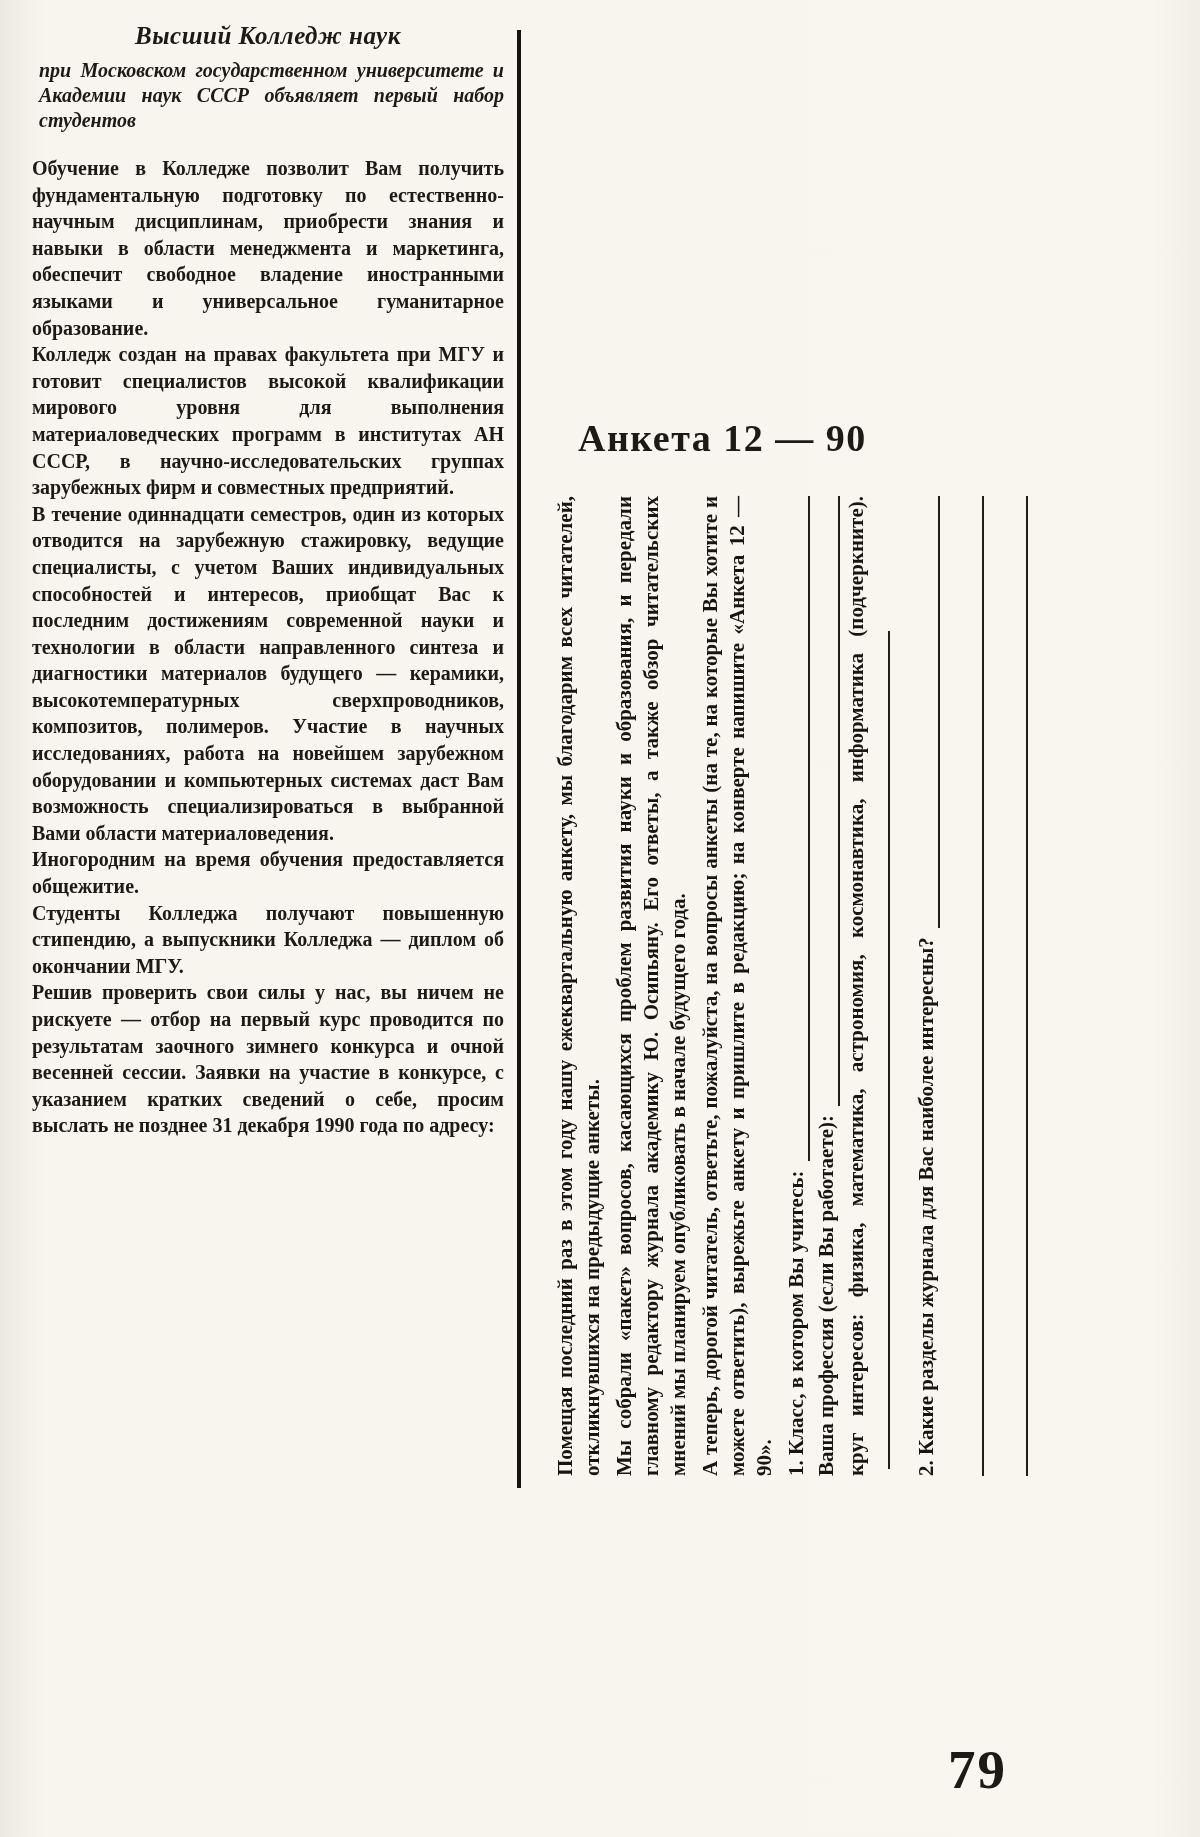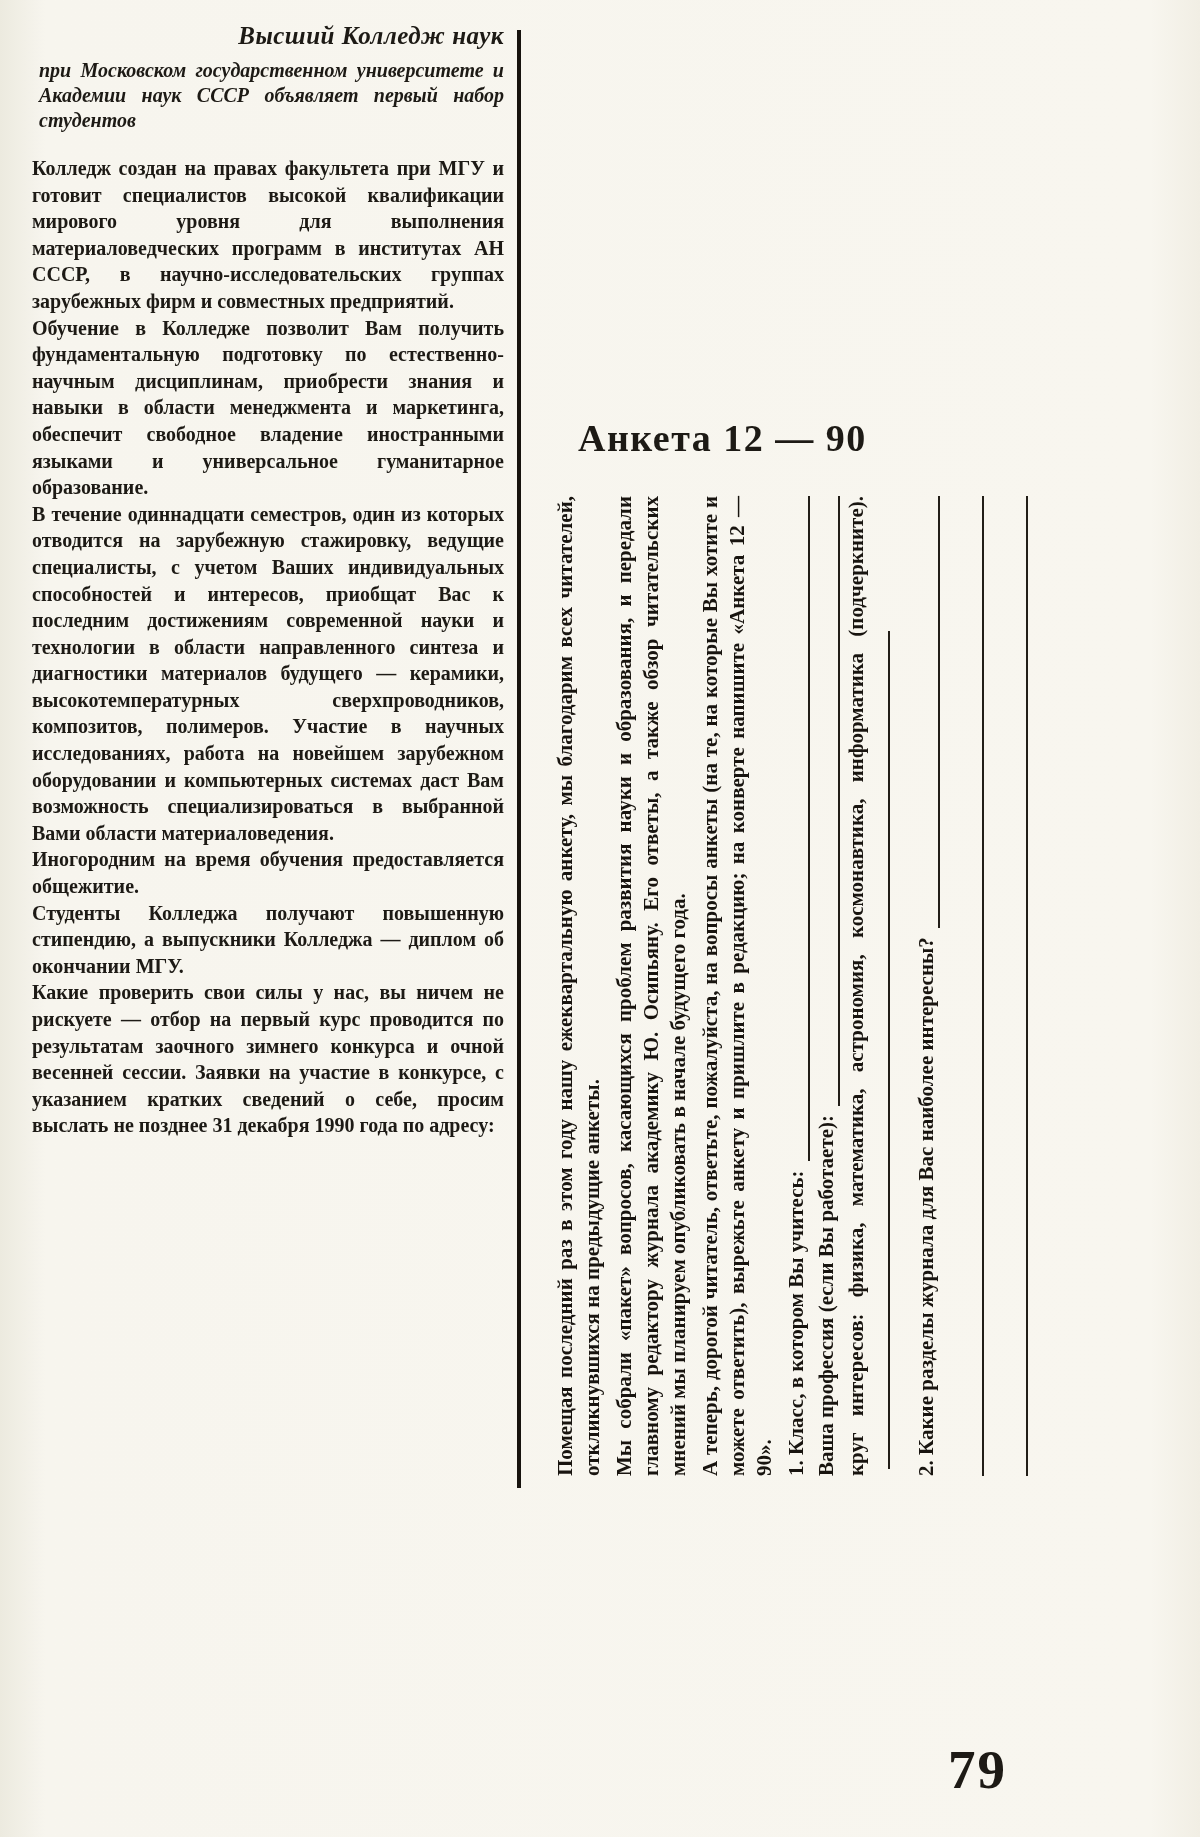--- a/index.html
+++ b/index.html
@@ -5,21 +5,21 @@
   * { margin:0; padding:0; box-sizing:border-box; }
   html,body { width:1200px; }
   body { background:#d9d4c7; font-family:"Liberation Serif","DejaVu Serif",serif; }
   .page {
     position:relative; width:1200px; height:1837px; overflow:hidden;
     background:linear-gradient(90deg,#eceadf 0px,#f7f5ee 45px,#f8f6ef 1150px,#f1eee4 1200px);
     color:#1d1a15;
   }
   
   .article { position:absolute; left:32px; top:20px; width:472px; }
-  .a-title { text-align:right; font-weight:bold; font-style:italic; font-size:25px; line-height:31px; letter-spacing:.5px; }
+  .a-title { text-align:center; font-weight:bold; font-style:italic; font-size:25px; line-height:31px; letter-spacing:.5px; }
   .a-sub { margin-top:7px; font-weight:bold; font-style:italic; font-size:20px; line-height:25px; text-align:justify; text-align-last:justify;margin-left:7px; }
   .a-body { margin-top:22px; font-size:20px; line-height:26.6px; font-weight:bold; }
   .a-body p { text-align:justify; }
   .a-body p.italic { font-style:italic; }
   
   .divider { position:absolute; left:517px; top:30px; width:4px; height:1458px; background:#17130e; }
   
   .anketa-heading { position:absolute; left:578px; top:416px; font-size:38px; font-weight:bold; letter-spacing:1.5px; white-space:nowrap; }
   
   .anketa { position:absolute; left:307px; top:741px; width:980px; height:490px; transform:rotate(-90deg); font-size:21px; line-height:27px; font-weight:bold; color:#18140f; }
@@ -38,26 +38,26 @@
 <body>
 
 <div class="page">
 
   <div class="article">
     <div class="a-title">
       <div>Высший Колледж наук</div>
     </div>
     <div class="a-sub">при Московском государственном университете и Академии наук СССР объявляет первый набор студентов</div>
     <div class="a-body">
+        <p><b>Обучение </b>в Колледже позволит Вам получить фундаментальную подготовку по естественно-научным дисциплинам, приобрести знания и навыки в области менеджмента и маркетинга, обеспечит свободное владение иностранными языками и универсальное гуманитарное образование.</p>
         <p><b>Колледж </b>создан на правах факультета при МГУ и готовит специалистов высокой квалификации мирового уровня для выполнения материаловедческих программ в институтах АН СССР, в научно-исследовательских группах зарубежных фирм и совместных предприятий.</p>
-        <p><b>Обучение </b>в Колледже позволит Вам получить фундаментальную подготовку по естественно-научным дисциплинам, приобрести знания и навыки в области менеджмента и маркетинга, обеспечит свободное владение иностранными языками и универсальное гуманитарное образование.</p>
         <p><b>В течение </b>одиннадцати семестров, один из которых отводится на зарубежную стажировку, ведущие специалисты, с учетом Ваших индивидуальных способностей и интересов, приобщат Вас к последним достижениям современной науки и технологии в области направленного синтеза и диагностики материалов будущего — керамики, высокотемпературных сверхпроводников, композитов, полимеров. Участие в научных исследованиях, работа на новейшем зарубежном оборудовании и компьютерных системах даст Вам возможность специализироваться в выбранной Вами области материаловедения.</p>
         <p><b>Иногородним </b>на время обучения предоставляется общежитие.</p>
         <p><b>Студенты </b>Колледжа получают повышенную стипендию, а выпускники Колледжа — диплом об окончании МГУ.</p>
-        <p><b>Какие </b>проверить свои силы у нас, вы ничем не рискуете — отбор на первый курс проводится по результатам заочного зимнего конкурса и очной весенней сессии. Заявки на участие в конкурсе, с указанием кратких сведений о себе, просим выслать не позднее 31 декабря 1990 года по адресу:</p>
+        <p><b>Решив </b>проверить свои силы у нас, вы ничем не рискуете — отбор на первый курс проводится по результатам заочного зимнего конкурса и очной весенней сессии. Заявки на участие в конкурсе, с указанием кратких сведений о себе, просим выслать не позднее 31 декабря 1990 года по адресу:</p>
       </div>
   </div>
 
   <div class="divider"></div>
 
   <div class="anketa-heading">Анкета 12 — 90</div>
 
   <div class="anketa">
     <p class="intro">Помещая последний раз в этом году нашу ежеквартальную анкету, мы благодарим всех читателей, откликнувшихся на предыдущие анкеты.</p>
     <p class="intro">Мы собрали «пакет» вопросов, касающихся проблем развития науки и образования, и передали главному редактору журнала академику Ю. Осипьяну. Его ответы, а также обзор читательских мнений мы планируем опубликовать в начале будущего года.</p>

